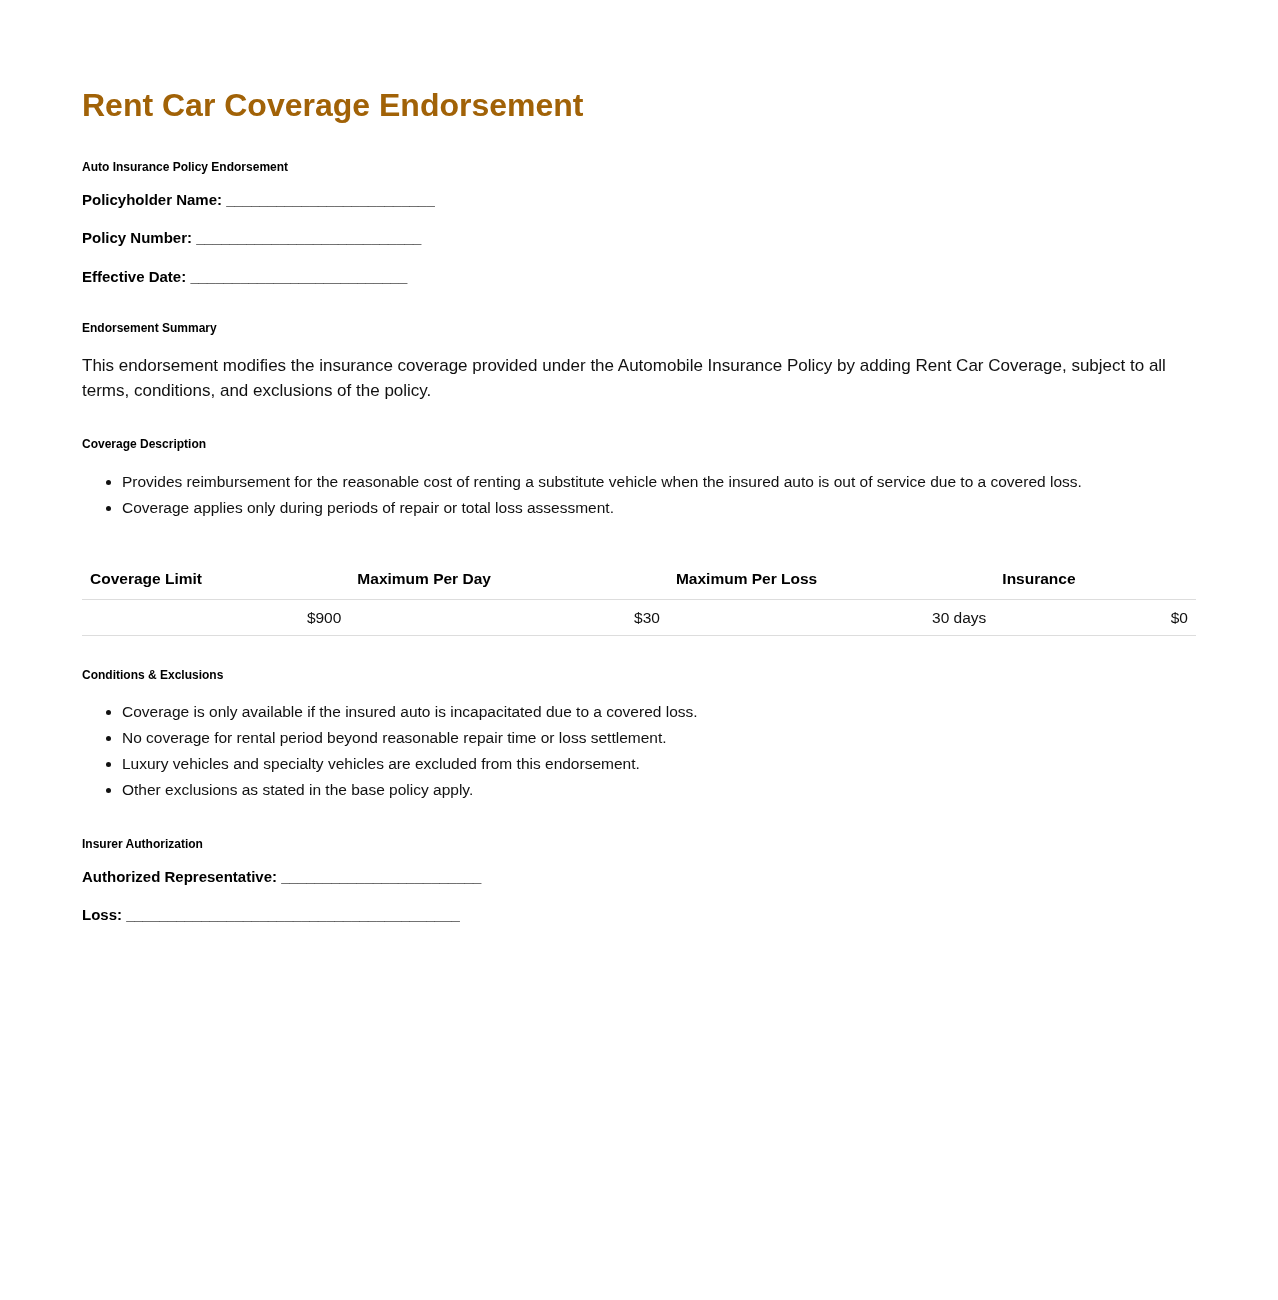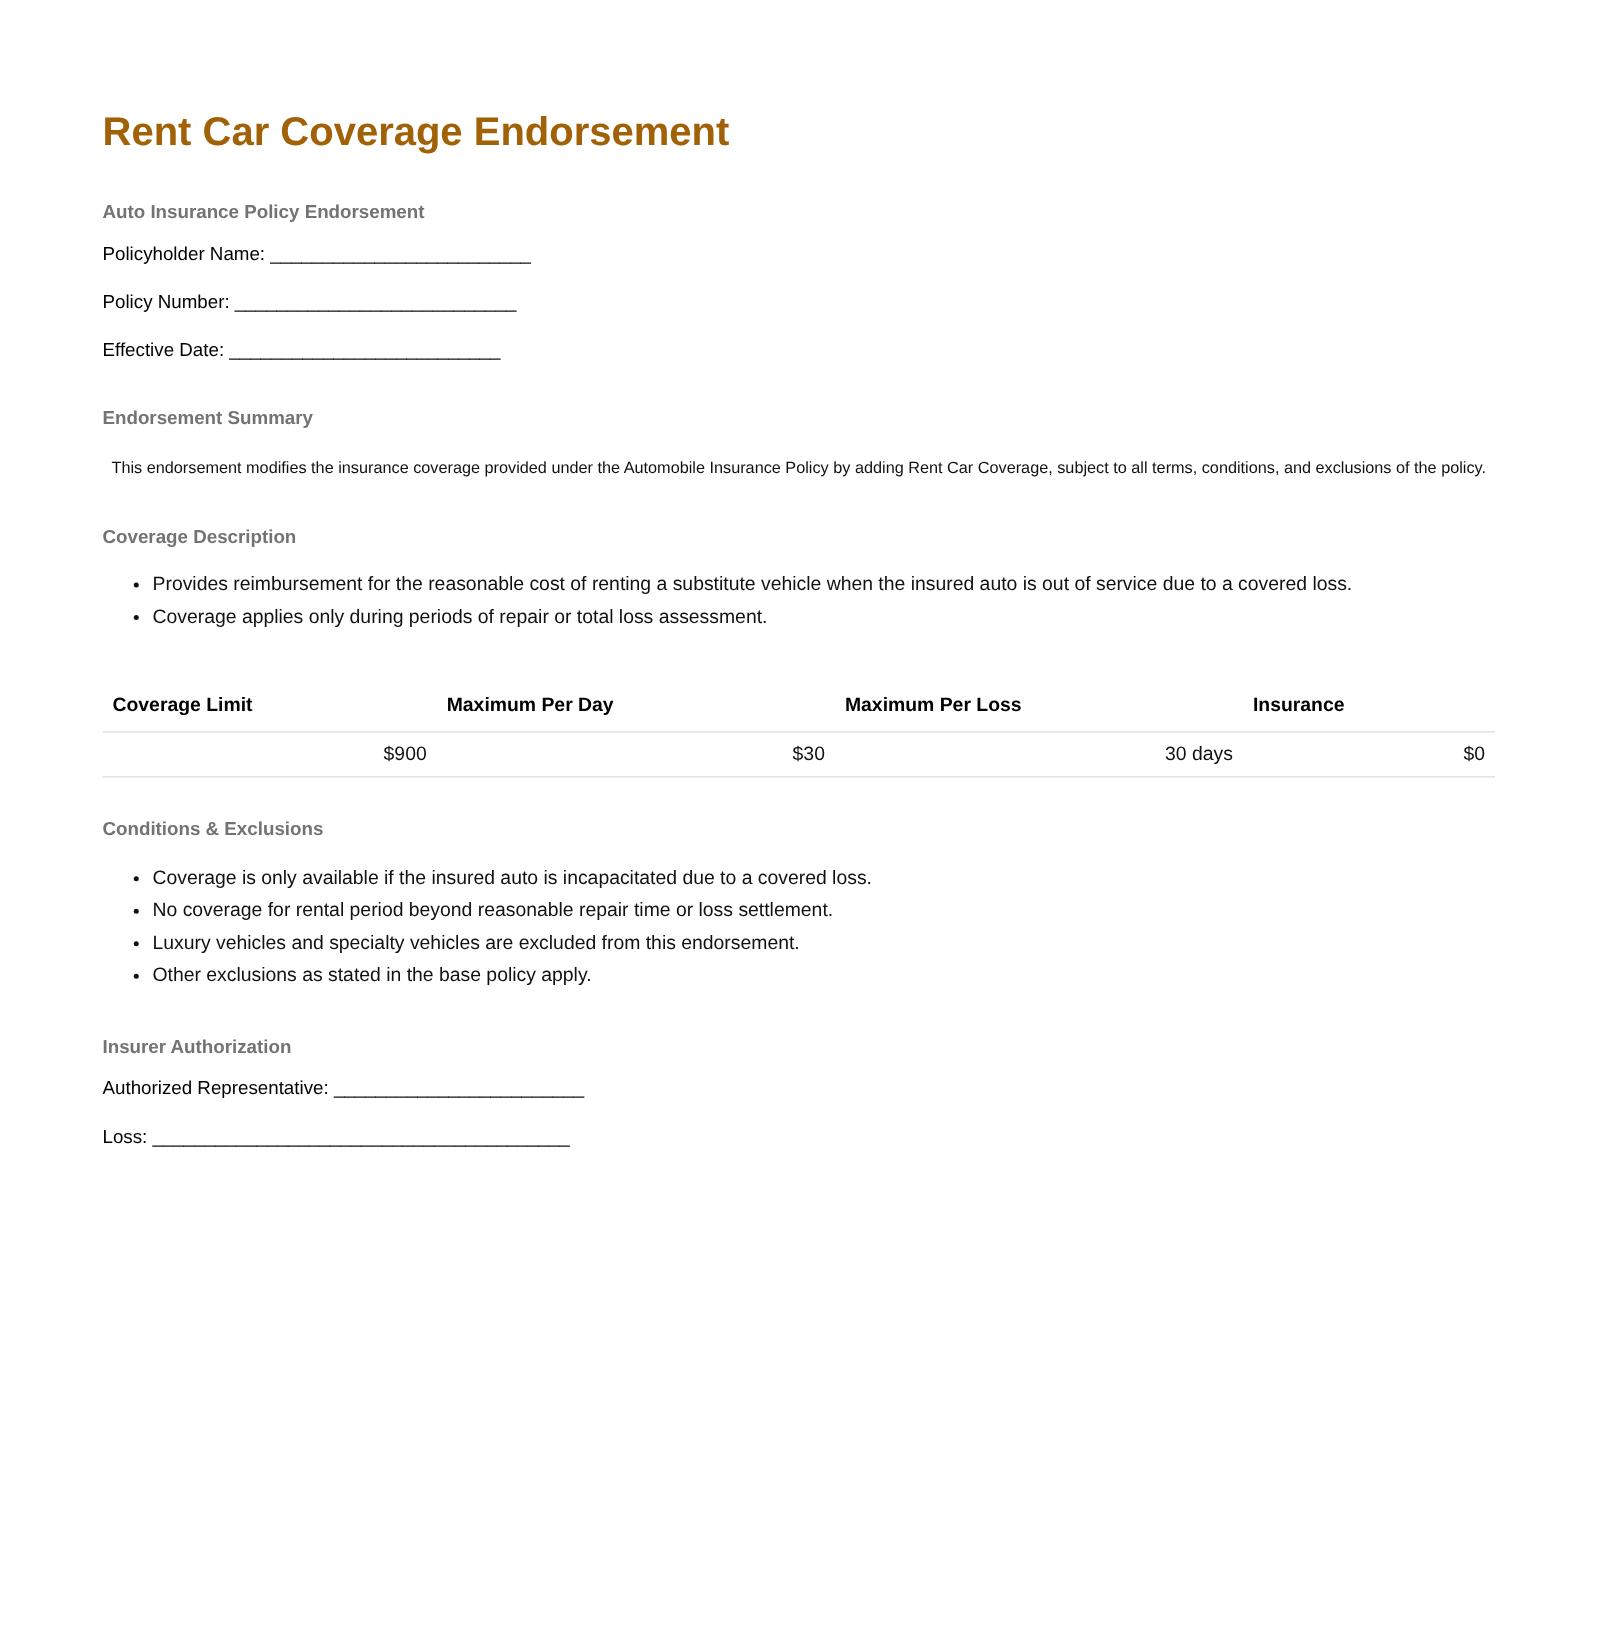--- a/index.html
+++ b/index.html
@@ -14,40 +14,39 @@
     width: 1114px;
   }
   h1 {
     font-size: 32px;
     font-weight: 700;
     margin: 0 0 36px 0;
     line-height: 1.2;
     color: #a16207;
   }
   h2 {
-    font-size: 15px;
+    font-size: 12px;
     font-weight: 600;
     margin: 0 0 16px 0;
     line-height: 1.3;
-    color: #737373;
+    color: #000000;
   }
   .field {
     font-size: 15px;
-    font-weight: 400;
+    font-weight: 700;
     margin: 0 0 22px 0;
     line-height: 1.1;
     color: #000;
   }
   .section { margin-top: 38px; }
   .section.first { margin-top: 0; }
   p.body {
-    font-size: 13px;
+    font-size: 17px;
     line-height: 25px;
     margin: 0;
-    text-align: center;
   }
   ul {
     margin: 0;
     padding-left: 40px;
   }
   ul li {
     font-size: 15.5px;
     line-height: 26px;
   }
   table {

